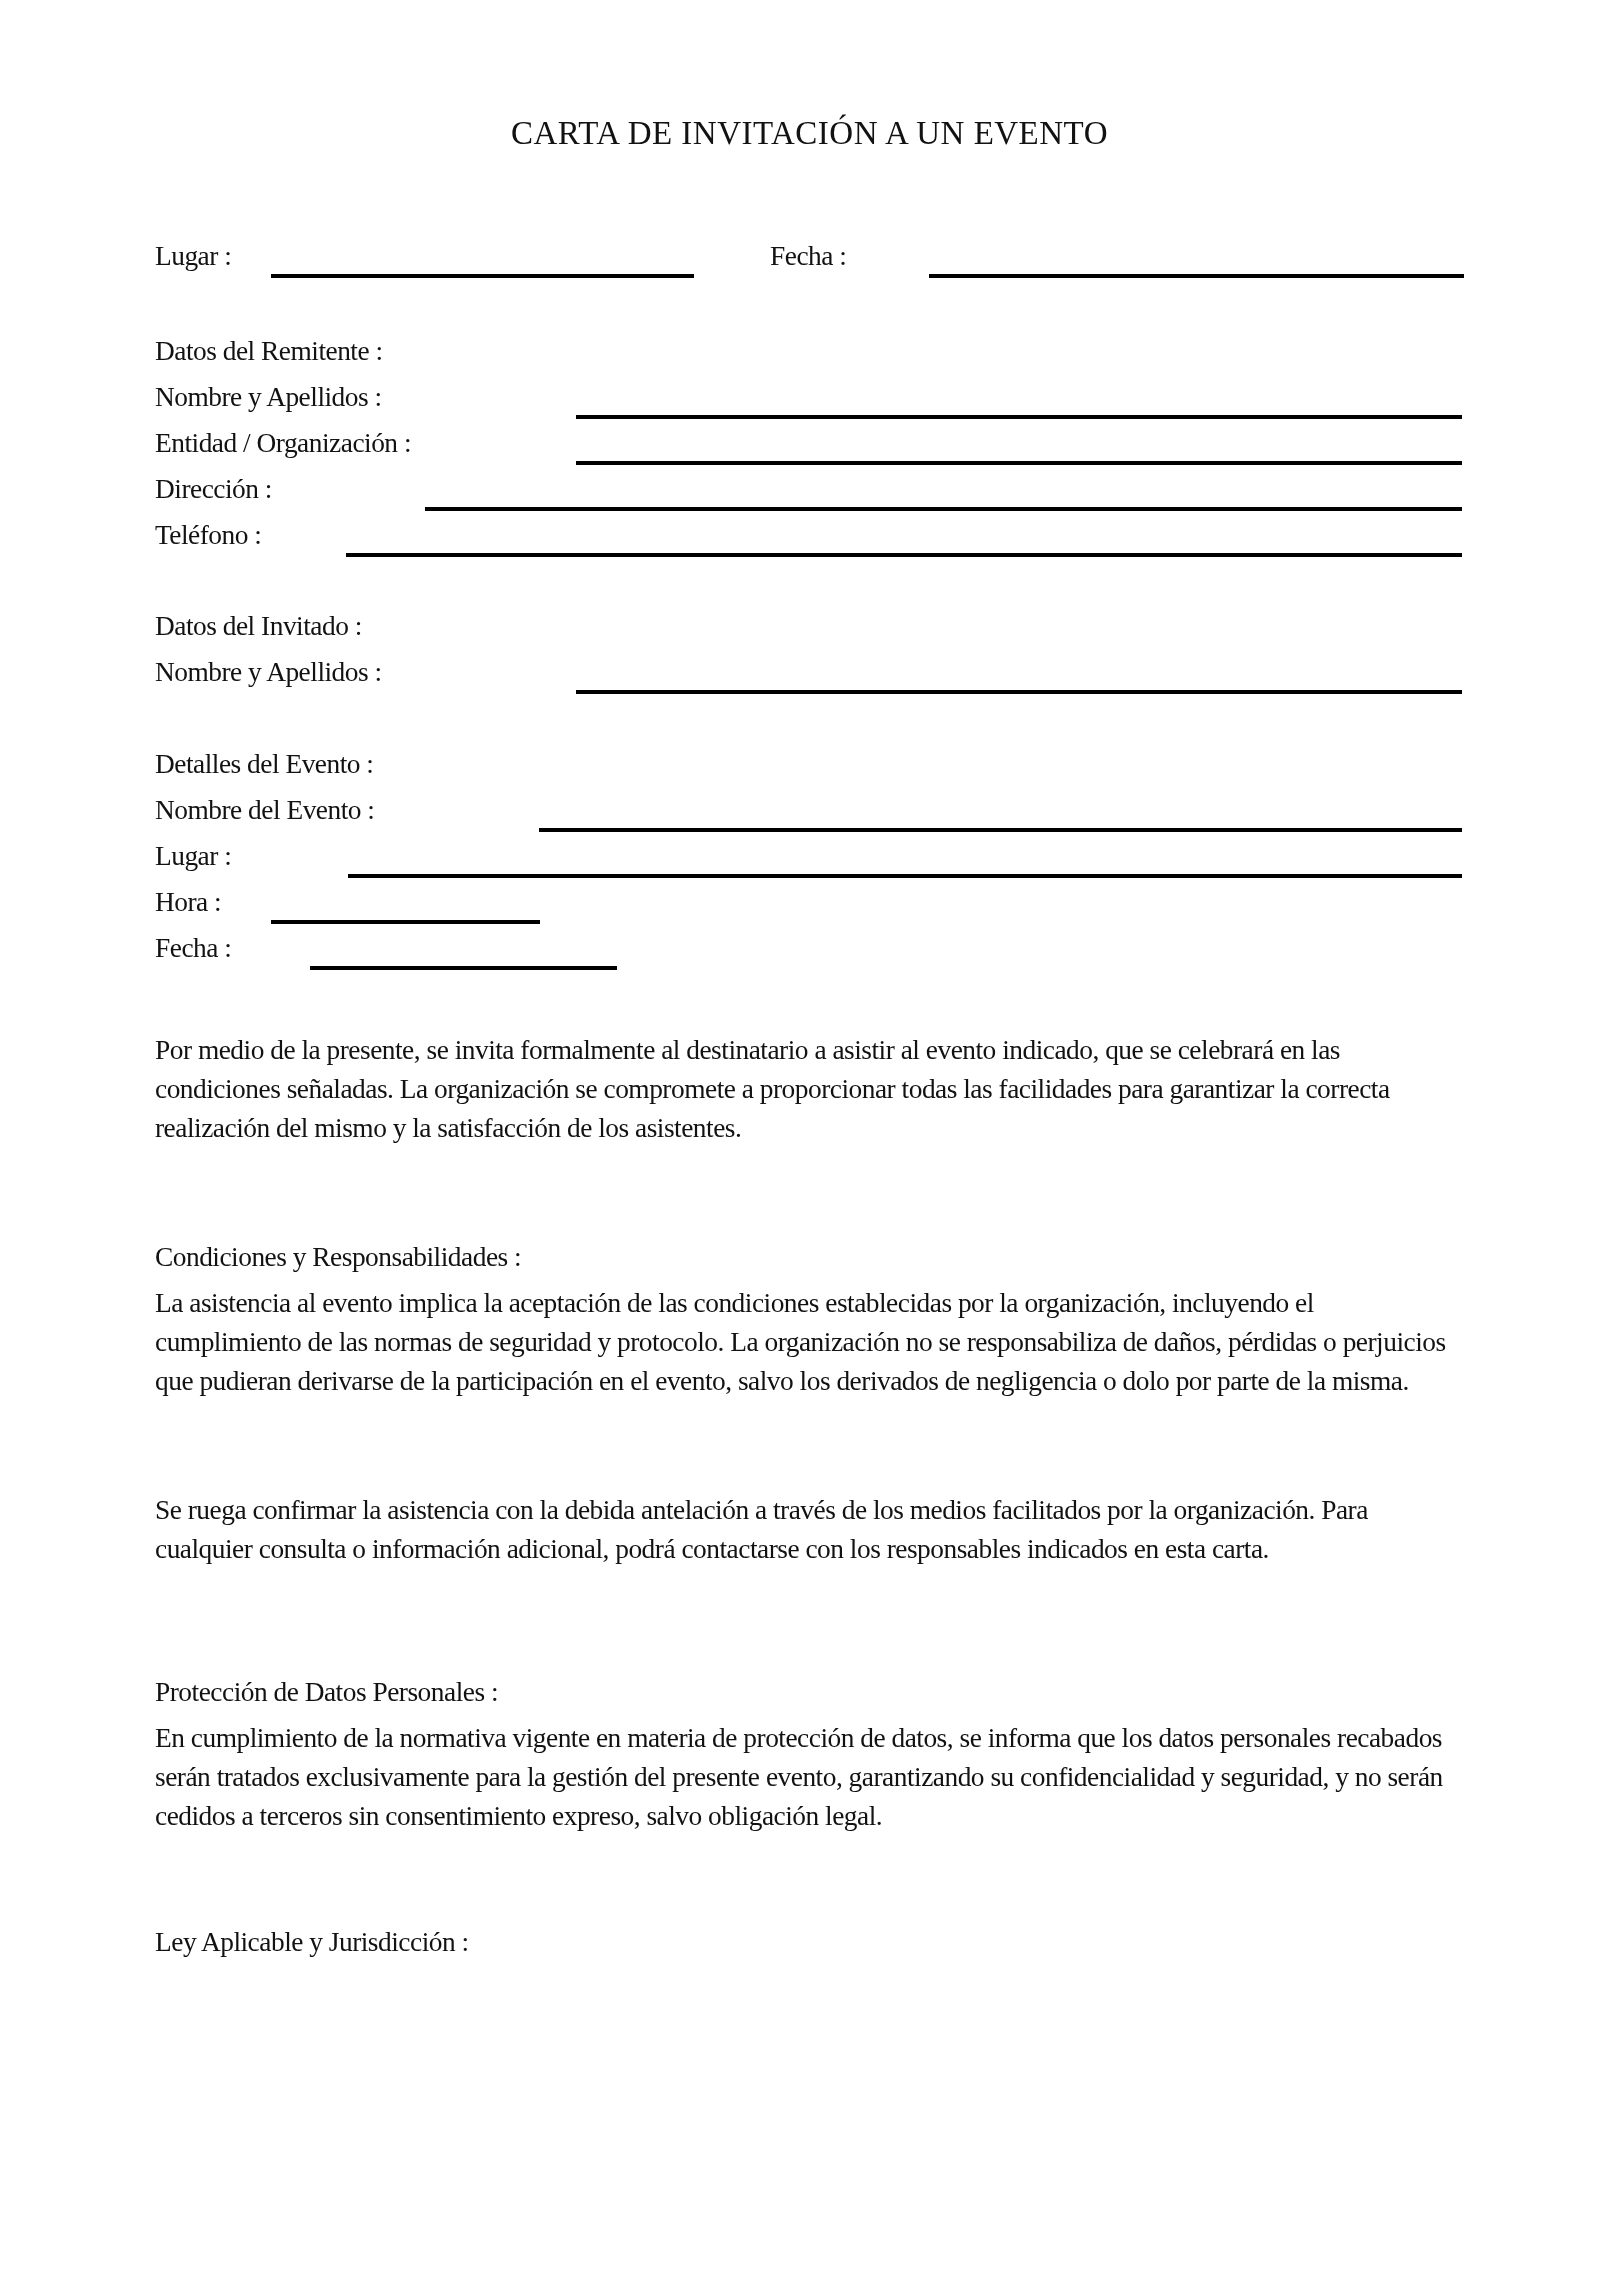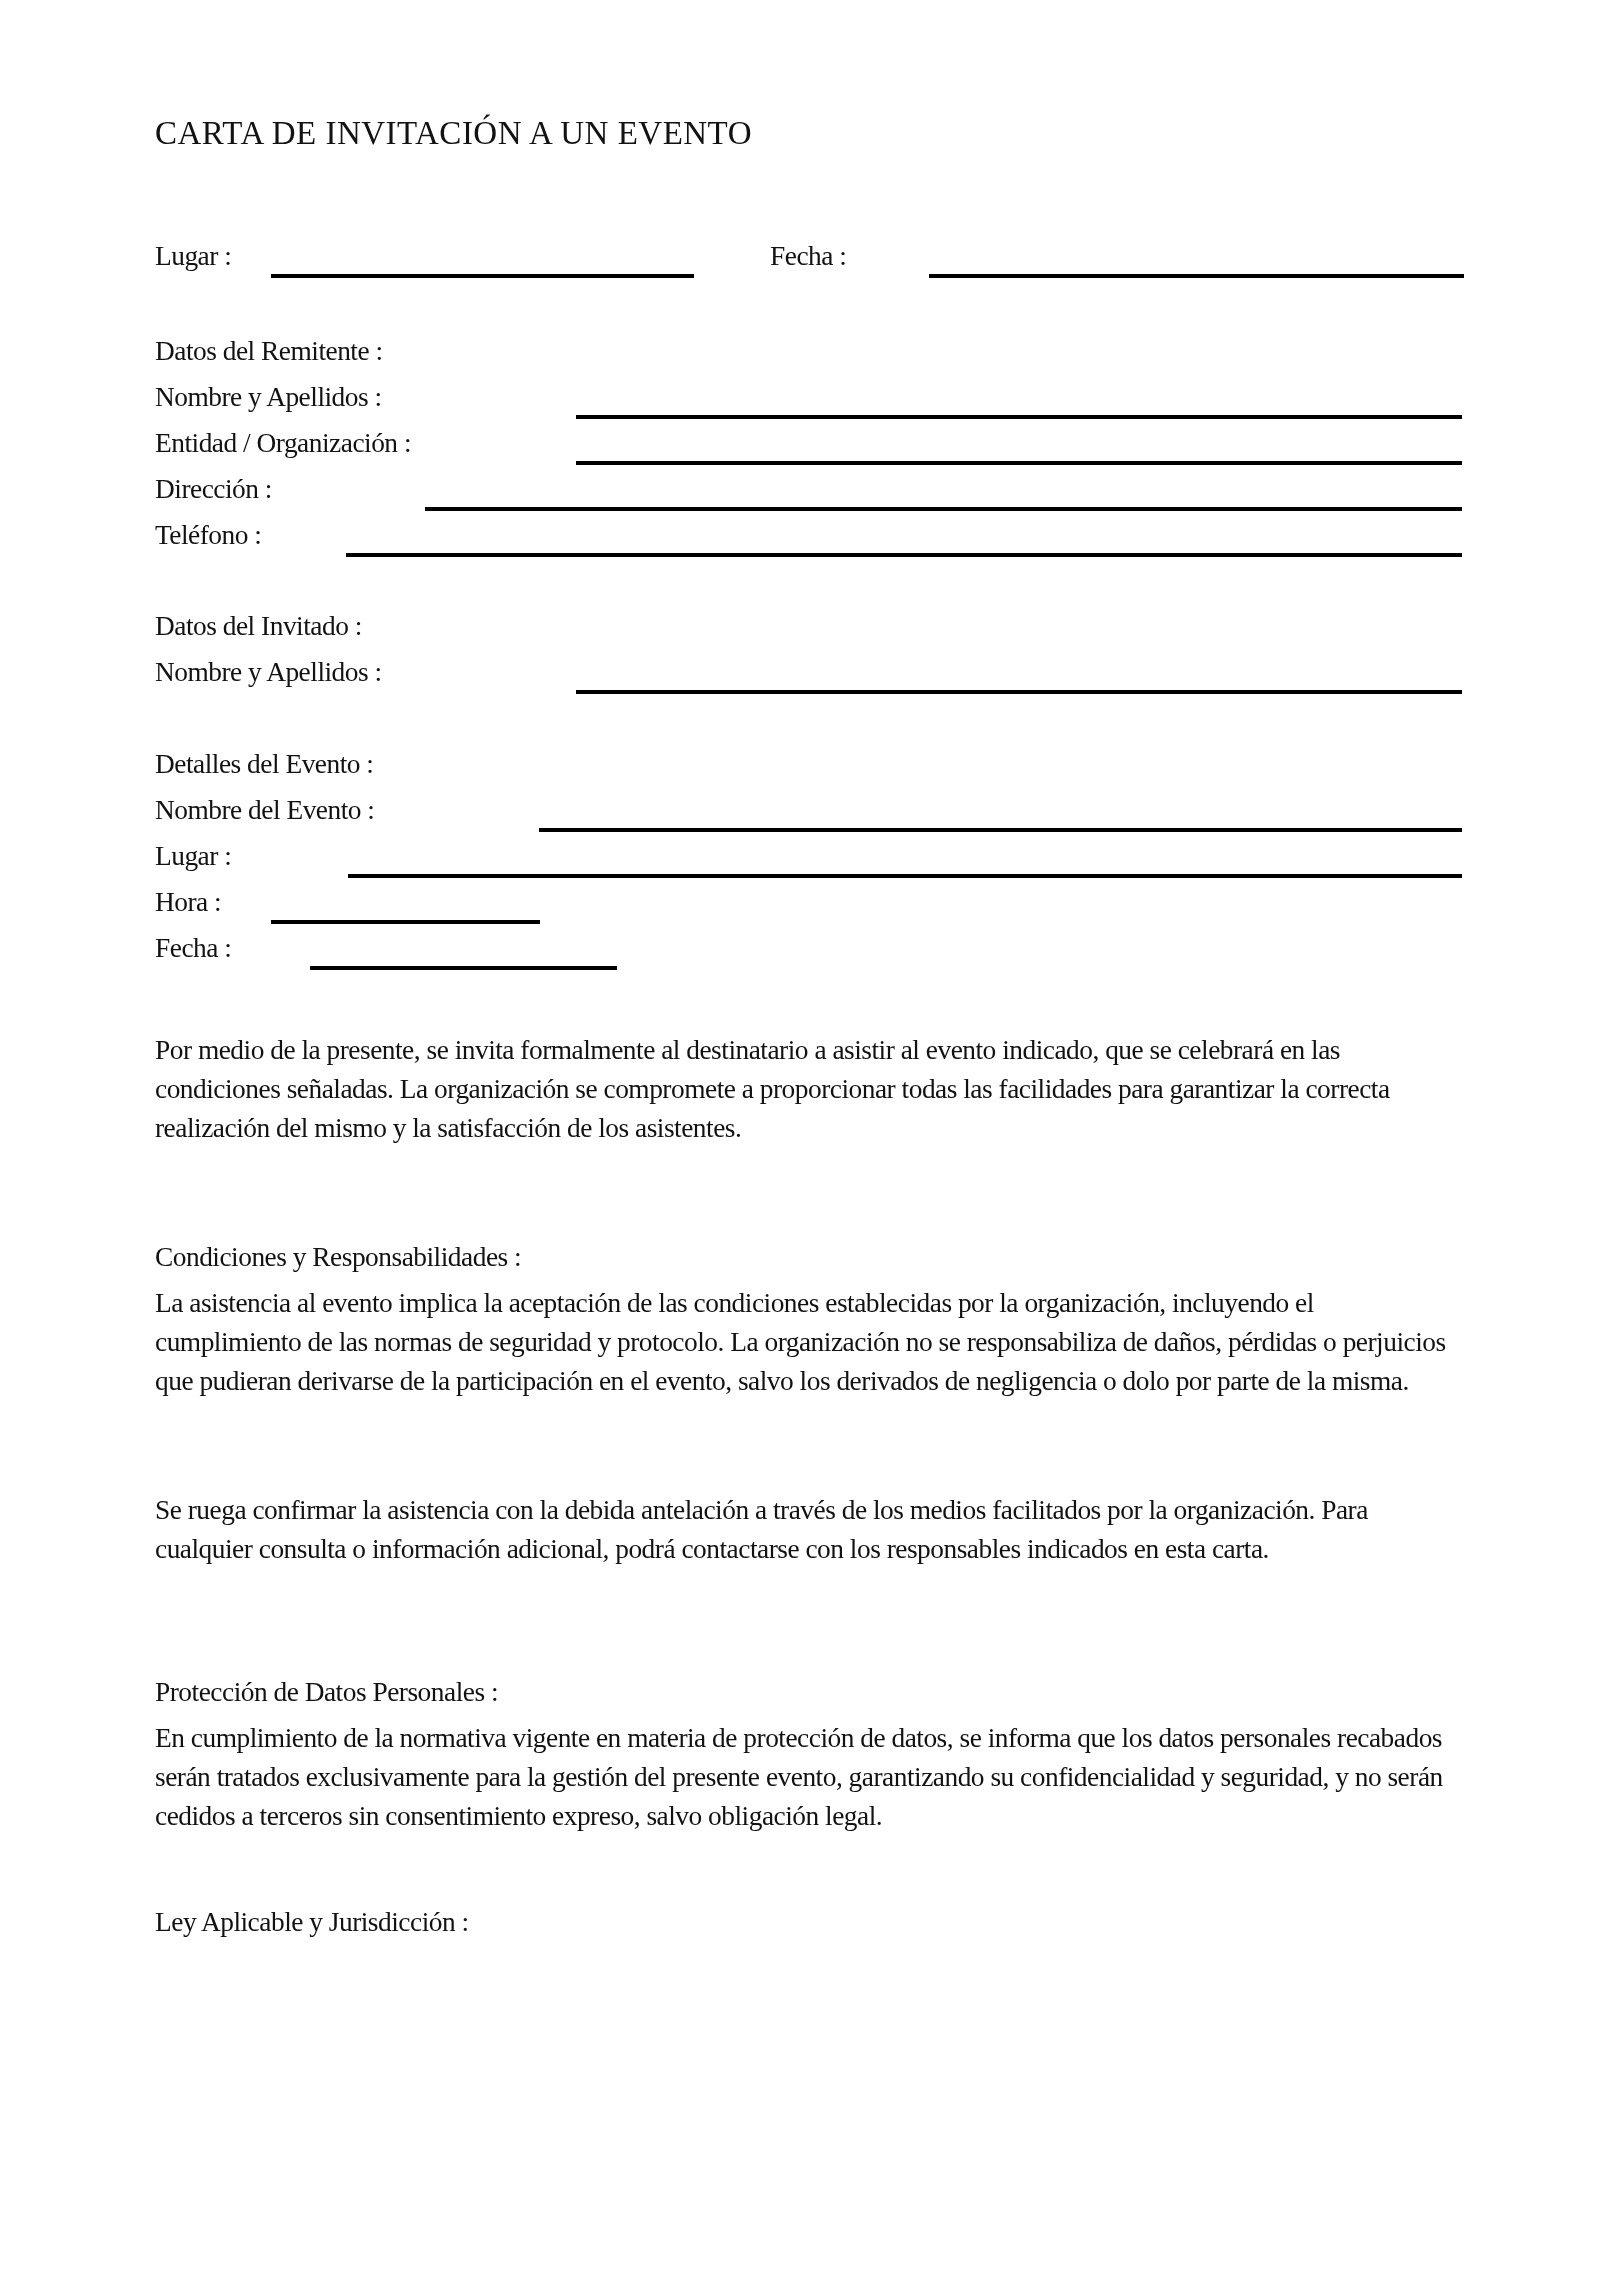--- a/index.html
+++ b/index.html
@@ -20,21 +20,21 @@
     height: 2293px;
     box-sizing: border-box;
     padding: 110px 157px 0 155px;
     background: #ffffff;
   }
   h1.doc-title {
     margin: 0;
     font-size: 33px;
     font-weight: normal;
     line-height: 46px;
-    text-align: left;
+    text-align: center;
     letter-spacing: 0.5px;
     color: #121212;
   }
   .frow {
     position: relative;
     height: 46px;
     font-size: 27.4px;
     letter-spacing: -0.5px;
     line-height: 39px;
   }
@@ -65,21 +65,21 @@
   .ln-fecha-ev { left: 155px; width: 307px; }
 
   section { display: block; }
   .sec-remitente   { margin-top: 49px; }
   .sec-invitado    { margin-top: 45px; }
   .sec-evento      { margin-top: 46px; }
   .sec-objeto      { margin-top: 56px; }
   .sec-condiciones { margin-top: 90px; }
   .sec-confirmacion{ margin-top: 90px; }
   .sec-proteccion  { margin-top: 104px; }
-  .sec-ley         { margin-top: 67px; }
+  .sec-ley         { margin-top: 87px; }
 
   p.body-text {
     margin: 0;
     font-size: 27.4px;
     line-height: 39px;
     letter-spacing: -0.5px;
     max-width: 1309px;
     color: #121212;
   }
 </style>

